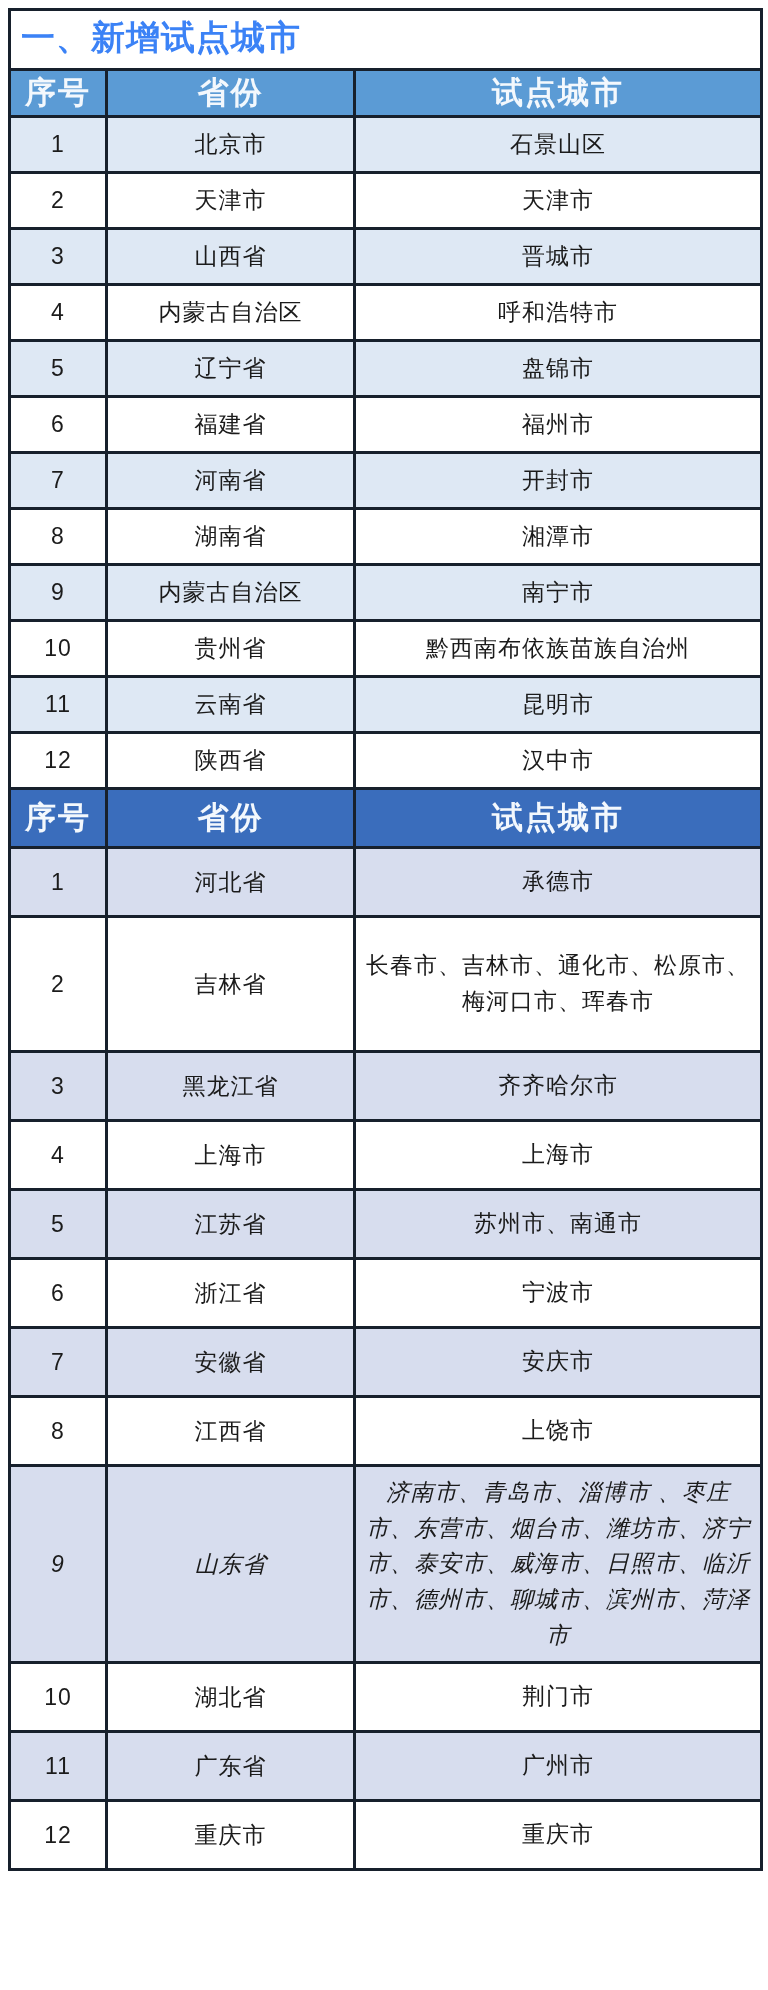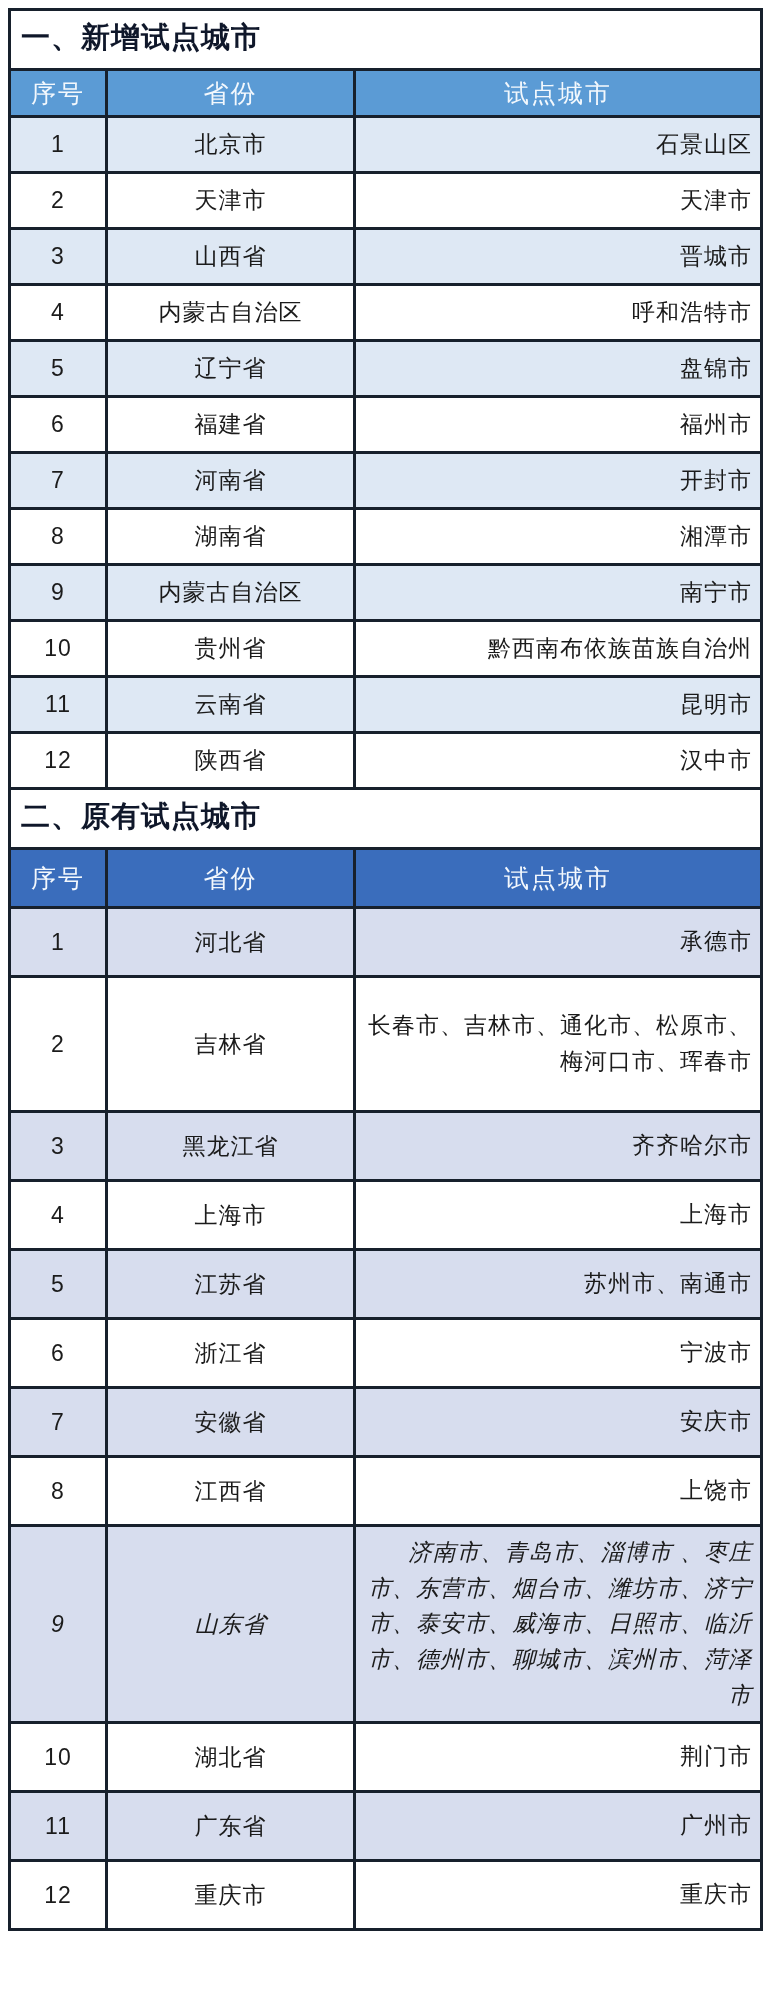--- a/index.html
+++ b/index.html
@@ -25,49 +25,49 @@
   td, th {
     border: 3px solid var(--border_color);
     text-align: center;
     vertical-align: middle;
     overflow: hidden;
   }
   .title-cell {
     background: #ffffff;
     text-align: left;
     font-weight: bold;
-    font-size: 29px;
+    font-size: 34px;
     letter-spacing: 1px;
-    color: #0f172a;
+    color: #3b82f6;
     height: 49px;
     padding: 2px 20px 6px 10px;
   }
   .head th {
     color: #f3f8fd;
-    font-weight: normal;
-    font-size: 25px;
+    font-weight: bold;
+    font-size: 31px;
     letter-spacing: 2px;
     height: 42px;
   }
   .tbl-s1 .head th { background: var(--header1_bg); }
   .tbl-s2 .head th { background: var(--header2_bg); height: 54px; }
   .row td {
     background: #ffffff;
     font-size: 23px;
     color: #1b1b1b;
     height: 49px;
     padding: 2px 8px;
     letter-spacing: 1px;
   }
   .tbl-s1 .row.shade td { background: var(--shade1); }
   .tbl-s2 .row.shade td { background: var(--shade2); }
   .tbl-s2 .row td { height: 62px; }
   .tbl-s2 .row-2lines td { height: 116px; }
   .tbl-s2 .row-4lines td { height: 178px; font-style: italic; }
-  .cities-cell { line-height: 1.55; text-align: right; }
+  .cities-cell { line-height: 1.55; }
   .row-2lines .cities-cell,
   .row-4lines .cities-cell { padding: 8px 8px; }
 </style>
 </head>
 <body>
 
 <div class="page">
 
   <table class="tbl-s1">
     <colgroup>
@@ -147,23 +147,20 @@
     </tbody>
   </table>
 
   <table class="tbl-s2">
     <colgroup>
         <col class="c1">
         <col class="c2">
         <col class="c3">
       </colgroup>
     <tbody>
-      <tr>
-        <td colspan="3" class="title-cell">二、原有试点城市</td>
-      </tr>
       <tr class="head">
         <th>序号</th>
         <th>省份</th>
         <th>试点城市</th>
       </tr>
       <tr class="row shade">
         <td>1</td>
         <td>河北省</td>
         <td class="cities-cell">承德市</td>
       </tr>

